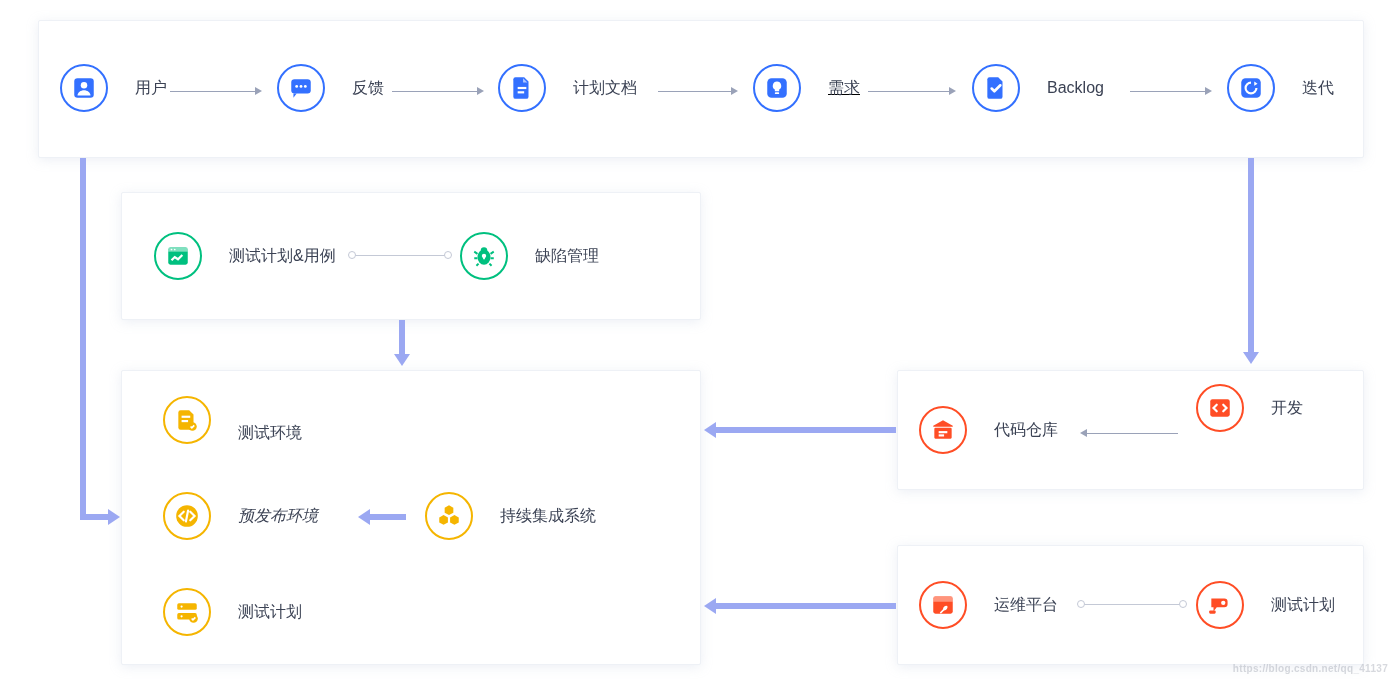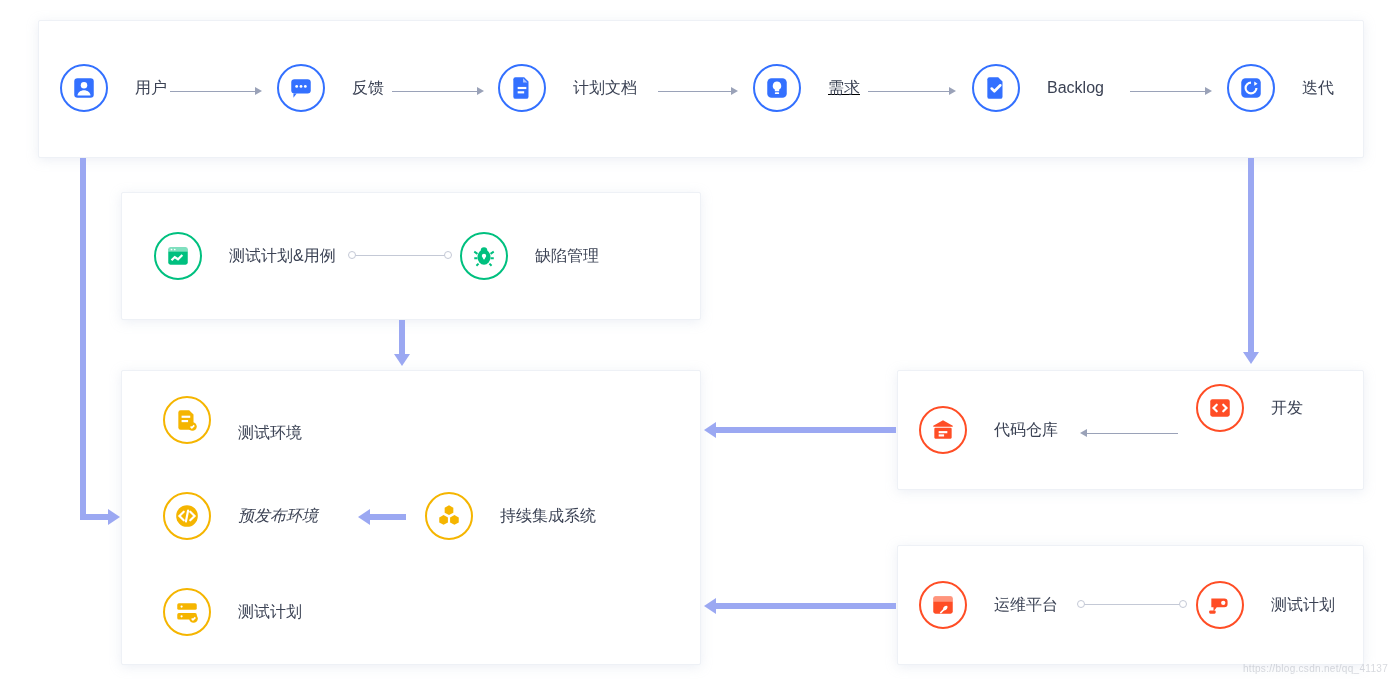--- a/index.html
+++ b/index.html
@@ -109,20 +109,21 @@
     border-radius: 50%;
     background: #fff;
   }
 
   .watermark {
     position: absolute;
     right: 12px; bottom: 6px;
     font-size: 10px;
     color: rgba(140,145,160,0.35);
     letter-spacing: 0.3px;
+    font-weight: bold;
   }
 </style>
 </head>
 <body>
 
 <div class="box" style="left:38px; top:20px; width:1326px; height:138px;"></div>
 
 <div class="node" style="left:60px; top:64px;">
   <div class="ico blue-out">
     <svg width="26" height="26" viewBox="0 0 24 24">

